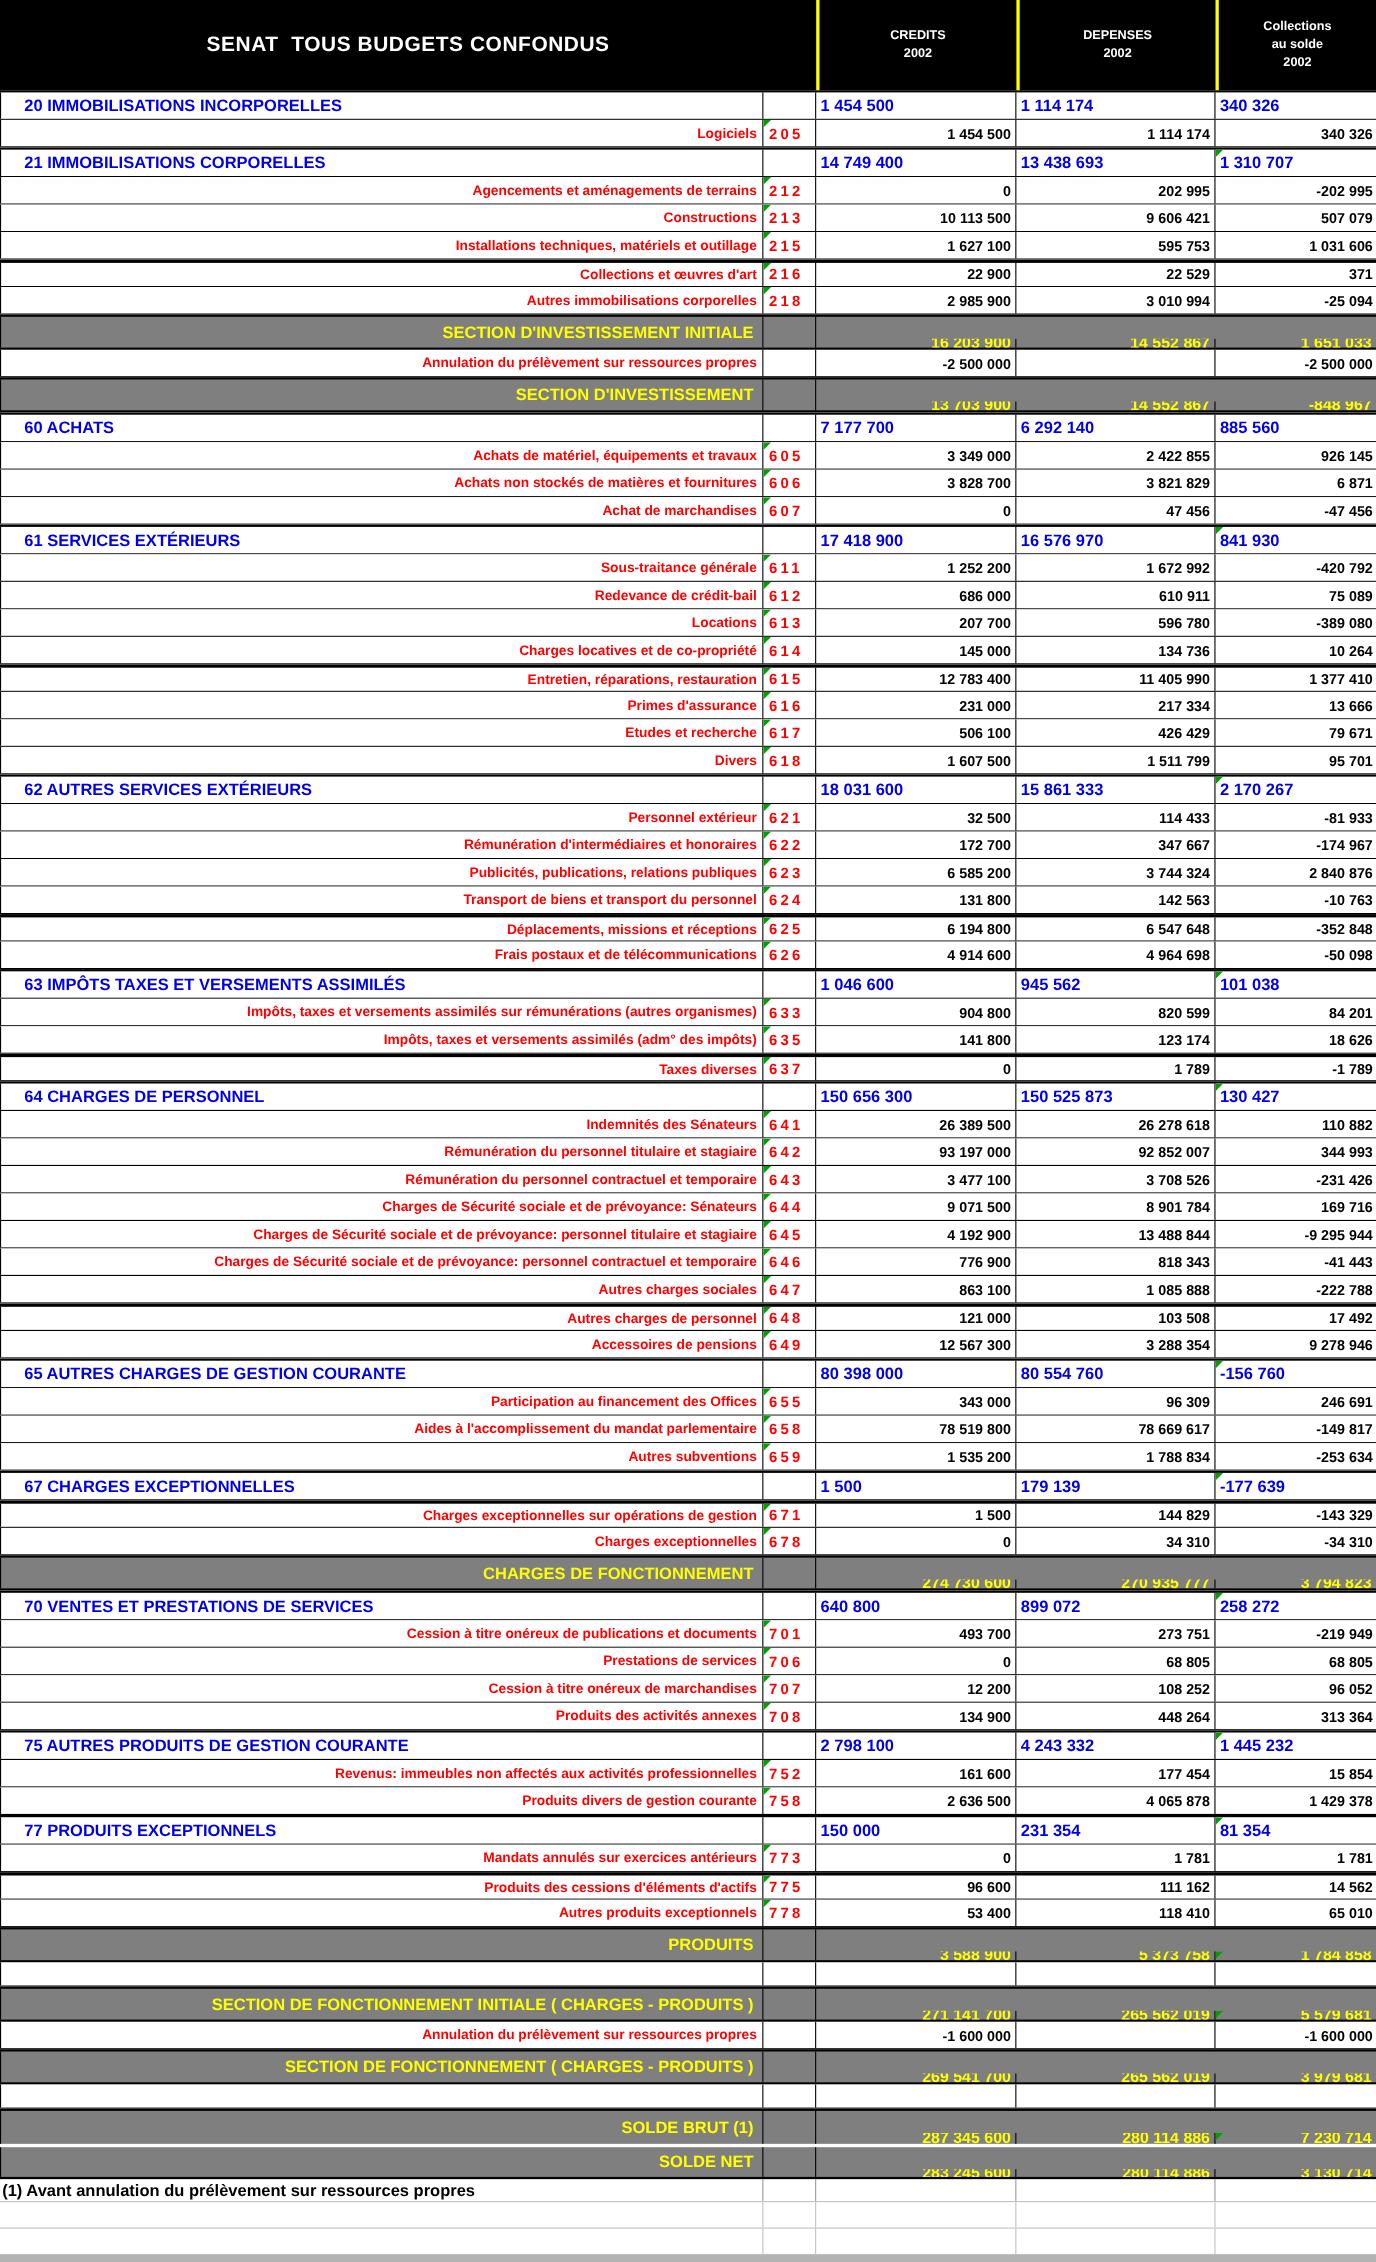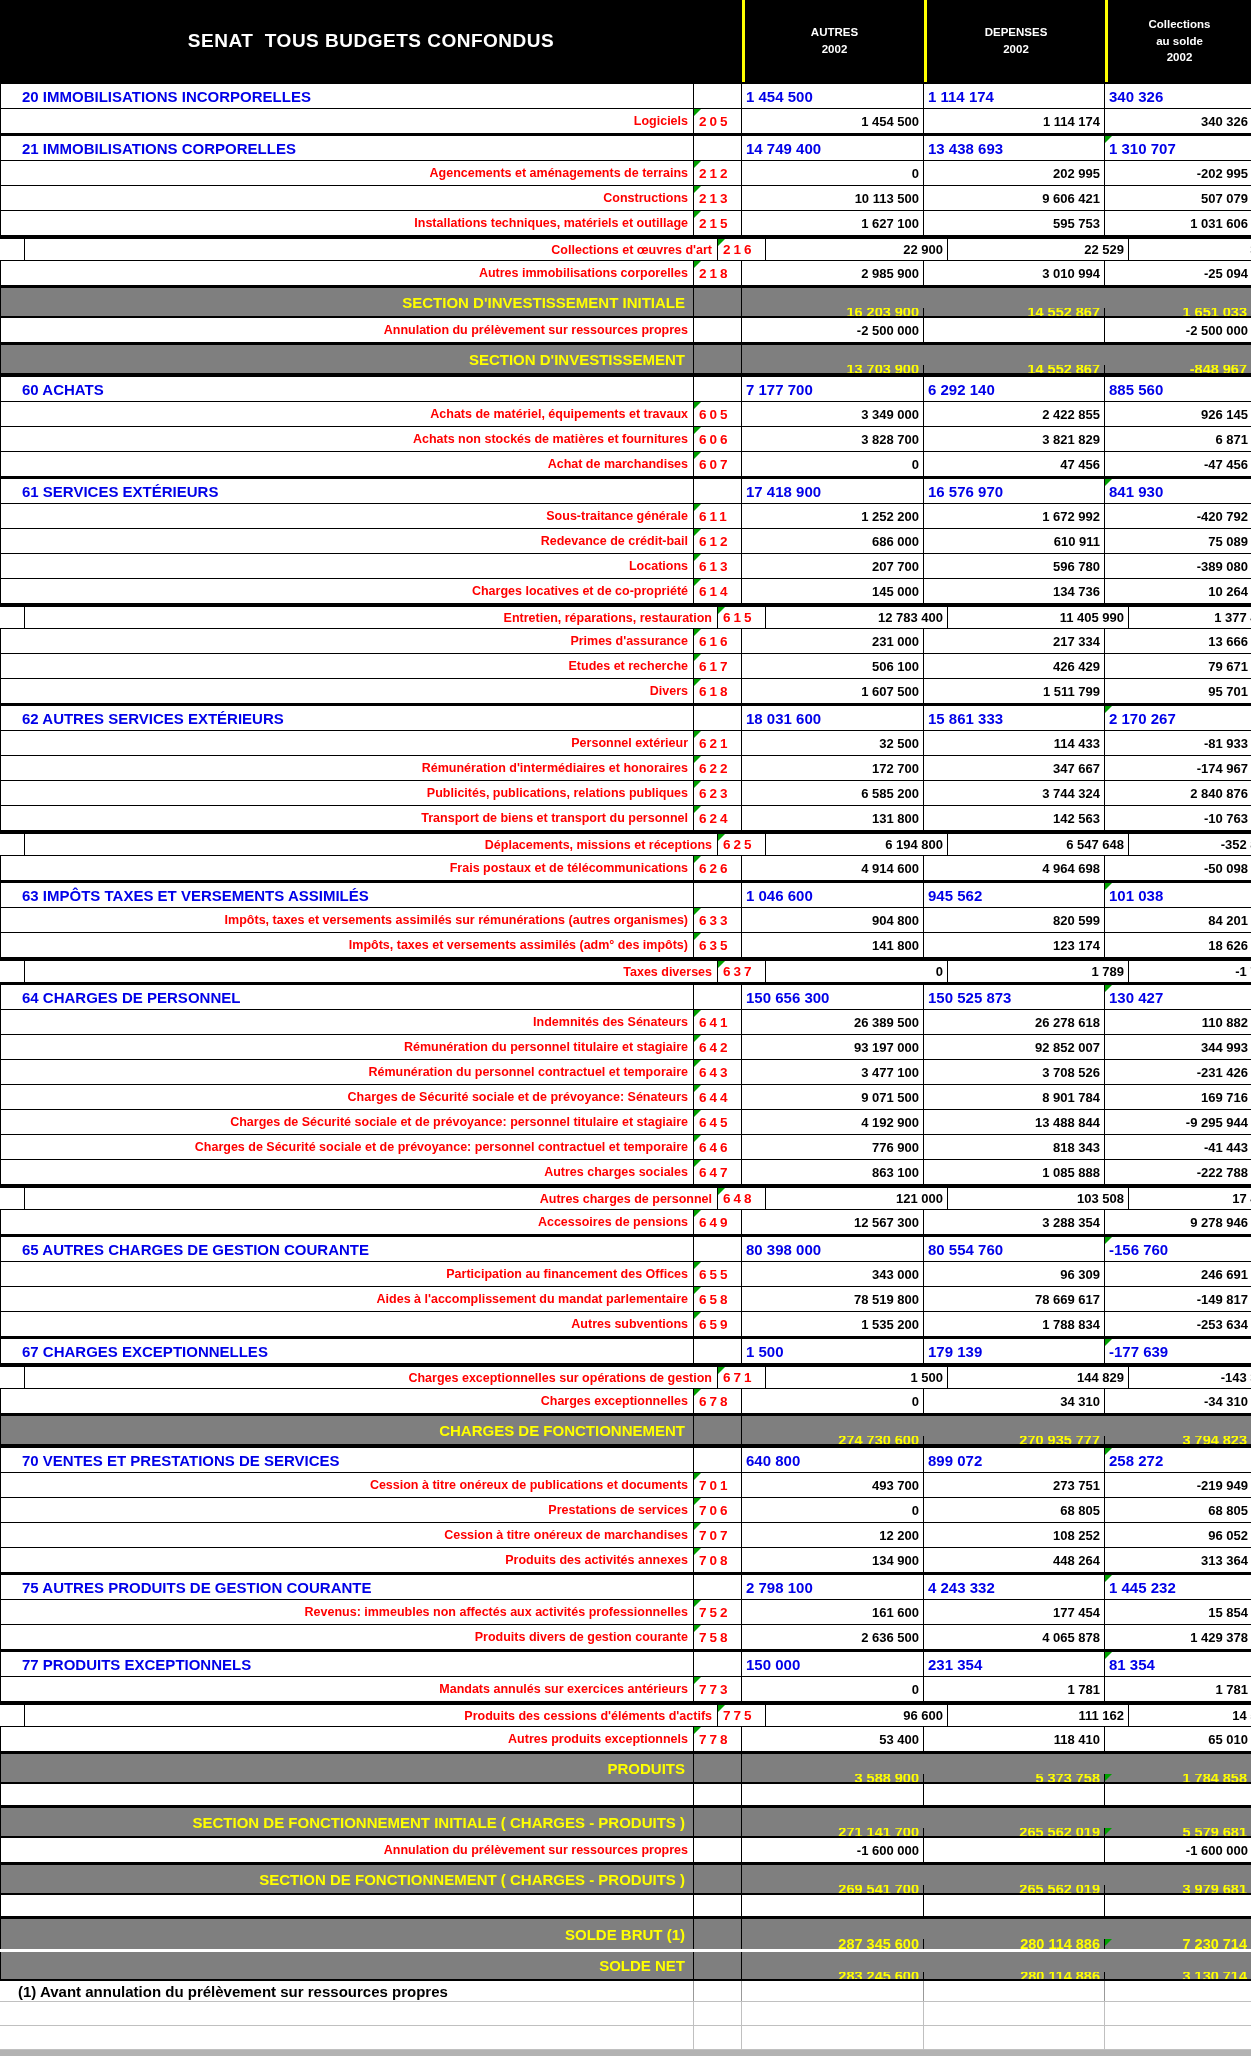--- a/index.html
+++ b/index.html
@@ -33,46 +33,46 @@
   .section{height:27px;border-top:2px solid var(--grid_black);}
   .section .label{color:var(--section_blue);font-size:15px;padding-left:21px;}
   .section .num{color:var(--section_blue);font-size:15px;padding-left:4px;}
 
   .total{height:32px;background:var(--total_gray);border-top:2px solid var(--grid_black);border-bottom:2px solid var(--grid_black);}
   .total .label{justify-content:flex-end;color:var(--total_yellow);font-size:15px;padding-right:8px;}
   .total .num{justify-content:flex-end;color:var(--total_yellow);font-size:14.5px;padding-right:4px;margin-top:20px;}
 
   .spacer{height:22px;}
 
-  .thick{border-top:3px solid var(--grid_black);padding-left:24px;}
+  .thick{border-top:3px solid var(--grid_black);}
   .no-bb{border-bottom:none;}
   .white-top{border-top:3px solid #ffffff;}
 
   .tri-mark{position:absolute;top:0;left:0;width:0;height:0;border-top:7px solid var(--marker_green);border-right:7px solid transparent;}
 
   
   .footrow{height:21px;display:grid;grid-template-columns:694px 48px 182px 181px 146px;border-bottom:1px solid var(--light_border);}
   .footrow .c{border-right:1px solid #999;display:flex;align-items:center;}
   .footrow .c:last-child{border-right:none;}
-  .footrow .fn{color:#000;font-size:15px;padding-left:18px;}
+  .footrow .fn{color:#000;font-size:15px;padding-left:2px;}
   .emptyrow{height:24px;display:grid;grid-template-columns:694px 48px 182px 181px 146px;border-bottom:1px solid var(--light_border);}
   .emptyrow .c{border-right:1px solid var(--light_border);}
   .emptyrow .c:last-child{border-right:none;}
   .emptyrow:last-of-type{height:23px;}
   .strip{height:8px;background:var(--strip_gray);}
 </style>
 </head>
 <body>
 
 <div class="table">
 
   <div class="hdr">
     <div class="h-title">SENAT  TOUS BUDGETS CONFONDUS</div>
     <div class="h-col">
-      <span>AUTRES</span>
+      <span>CREDITS</span>
       <span>2002</span>
     </div>
     <div class="h-col">
       <span>DEPENSES</span>
       <span>2002</span>
     </div>
     <div class="h-col">
       <span>Collections</span>
       <span>au solde</span>
       <span>2002</span>

